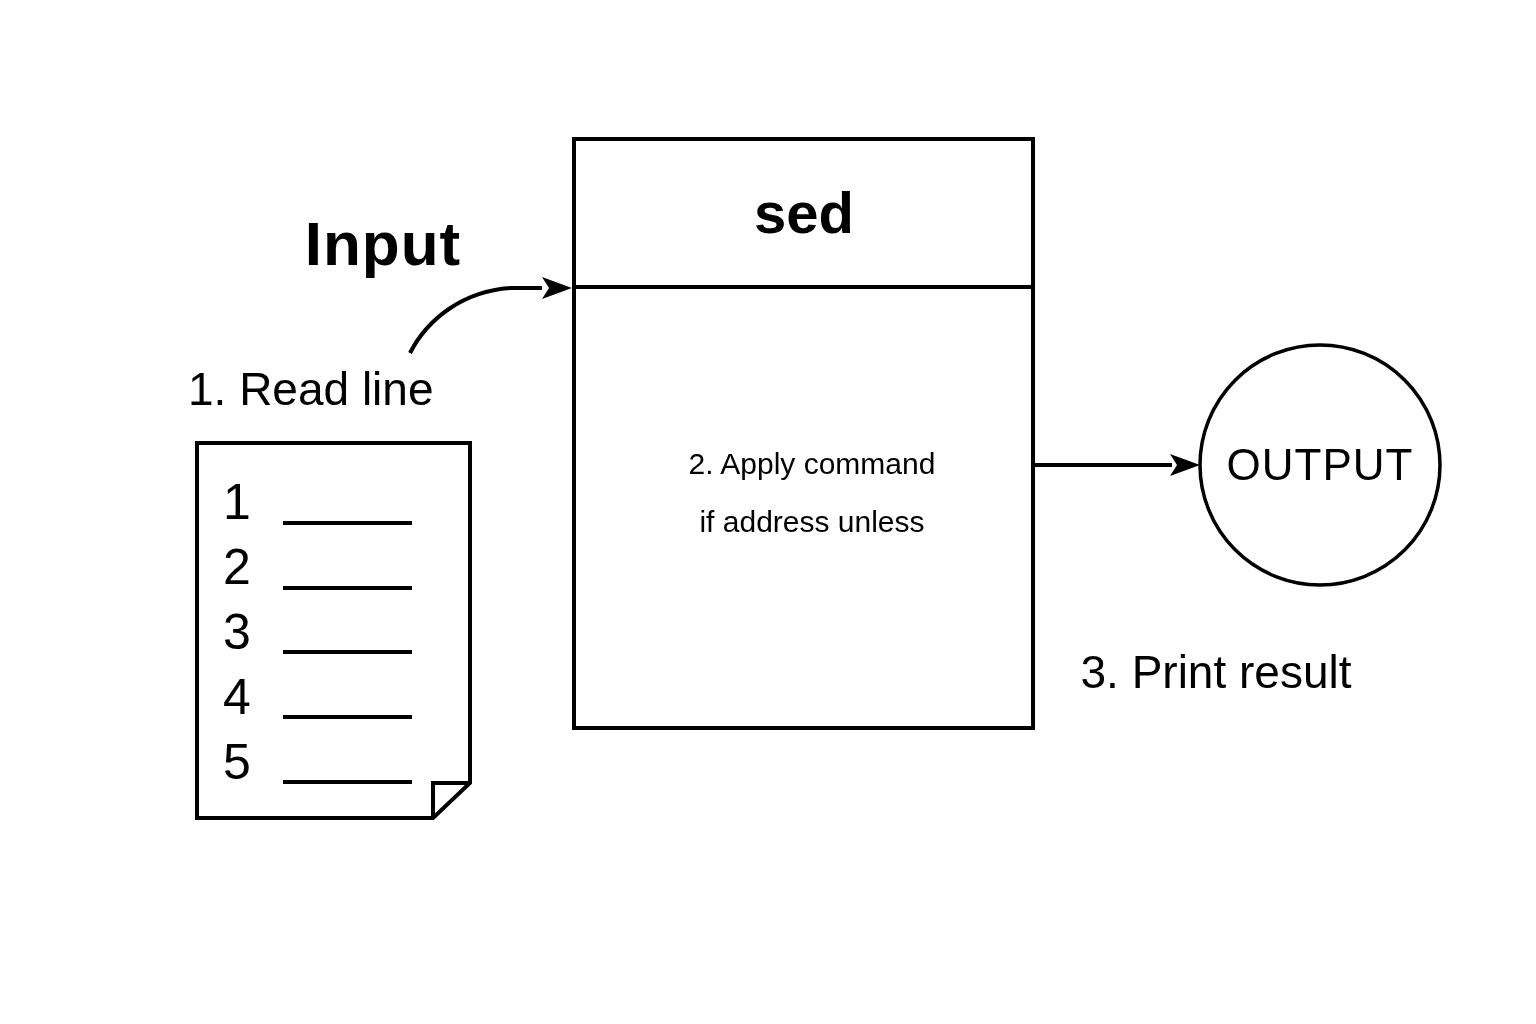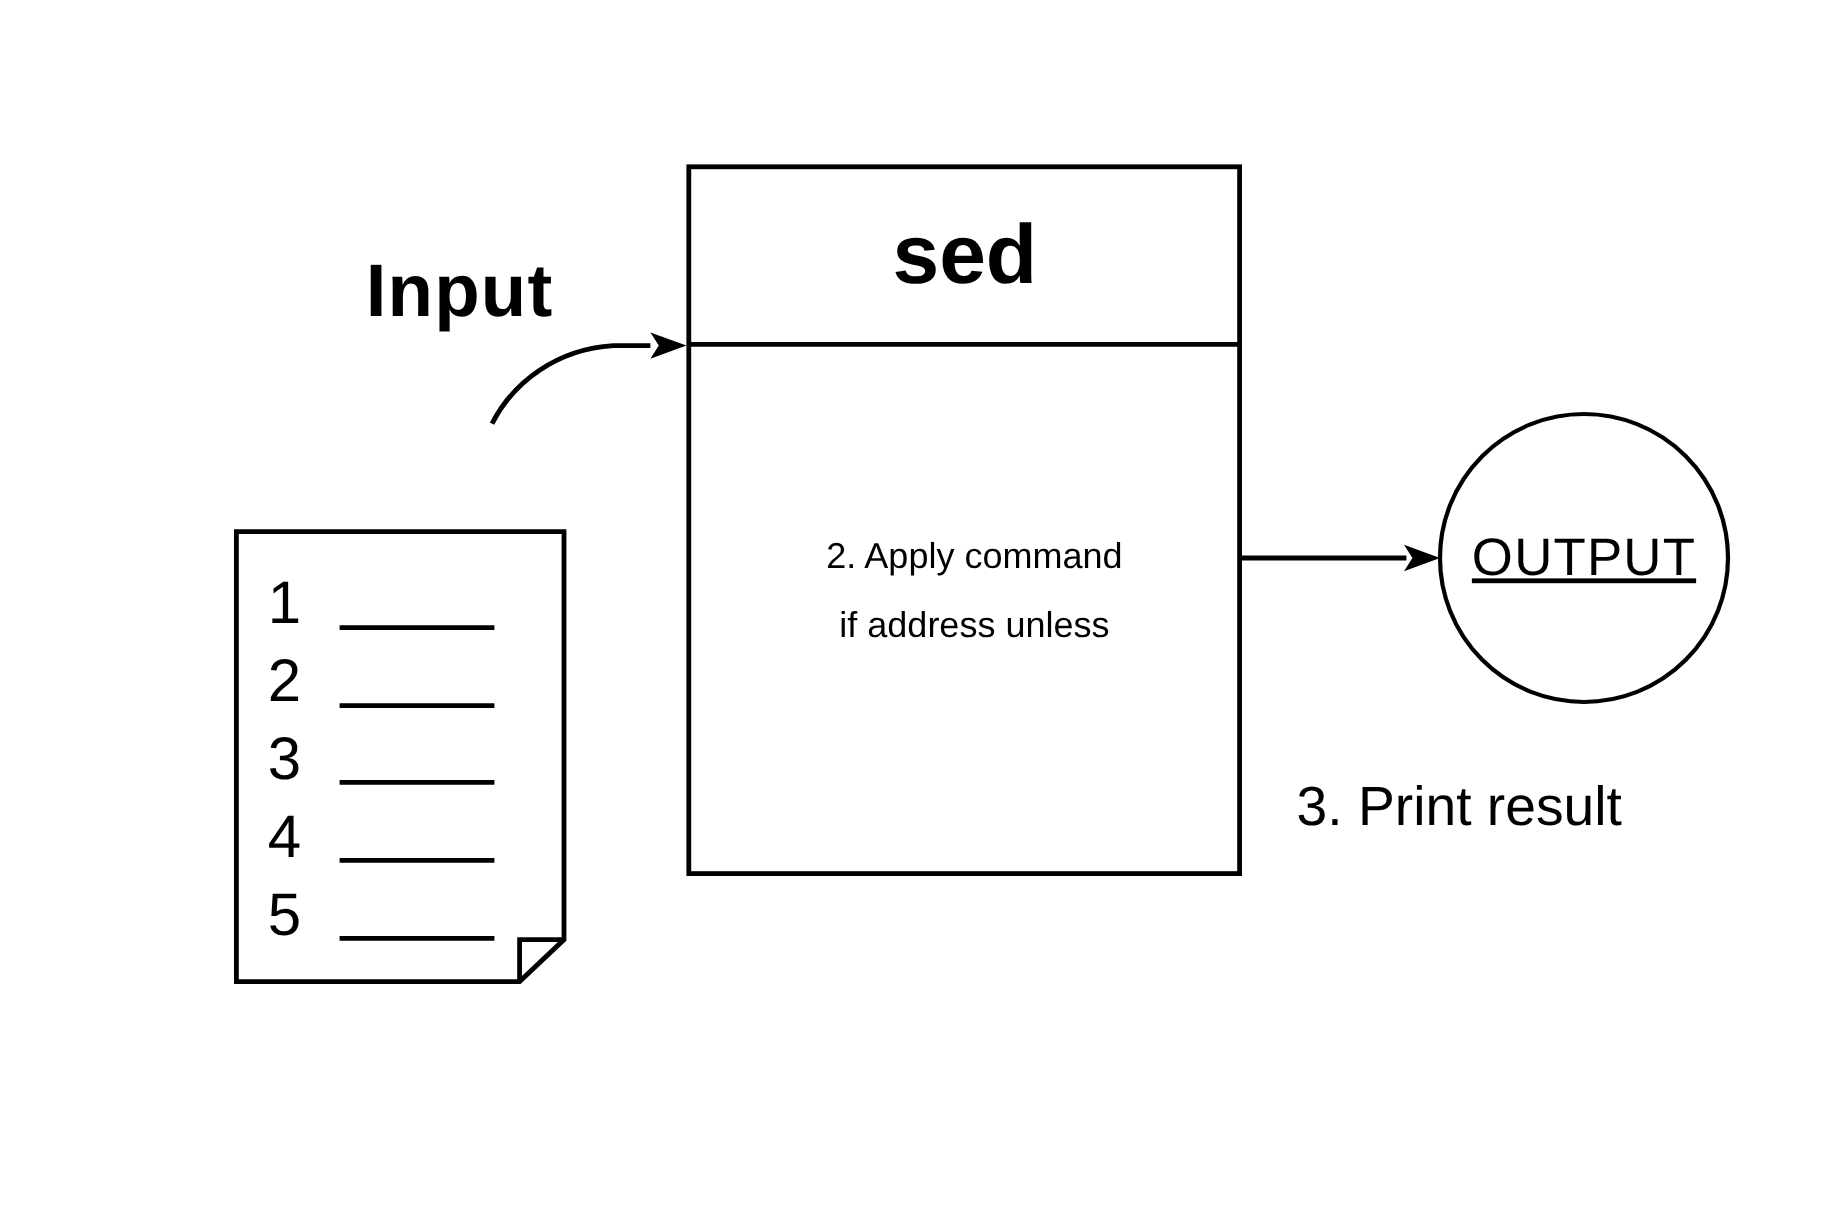--- a/index.html
+++ b/index.html
@@ -42,35 +42,34 @@
   }
   .step1-label {
     left: 152px;
     top: 389px;
     transform: translateY(-50%);
     font-size: 46px;
   }
   .sed-title {
     left: 768px;
     top: 212px;
-    font-size: 70px;
+    font-size: 58px;
     font-weight: bold;
   }
   .step2-block {
     left: 776px;
     top: 493px;
     font-size: 30px;
     line-height: 58px;
   }
   .output-label {
     left: 1284px;
     top: 465px;
     font-size: 44px;
     letter-spacing: 1px;
-    text-decoration: underline;
   }
   .step3-block {
     left: 1180px;
     top: 672px;
     font-size: 46px;
     line-height: 57px;
   }
   .doc-num {
     position: absolute;
     left: 201px;
@@ -108,20 +107,21 @@
 
     <line x1="247" y1="523" x2="376" y2="523" stroke="#000000" stroke-width="4"></line>
     <line x1="247" y1="588" x2="376" y2="588" stroke="#000000" stroke-width="4"></line>
     <line x1="247" y1="652" x2="376" y2="652" stroke="#000000" stroke-width="4"></line>
     <line x1="247" y1="717" x2="376" y2="717" stroke="#000000" stroke-width="4"></line>
     <line x1="247" y1="782" x2="376" y2="782" stroke="#000000" stroke-width="4"></line>
   </svg>
 
   <div class="label centered input-label">Input</div>
 
+  <div class="label step1-label">1. Read line</div>
 
   <div class="label centered sed-title">sed</div>
 
   <div class="label centered step2-block">
     <div>2. Apply command</div>
     <div>if address unless</div>
   </div>
 
   <div class="label centered output-label">OUTPUT</div>
 

